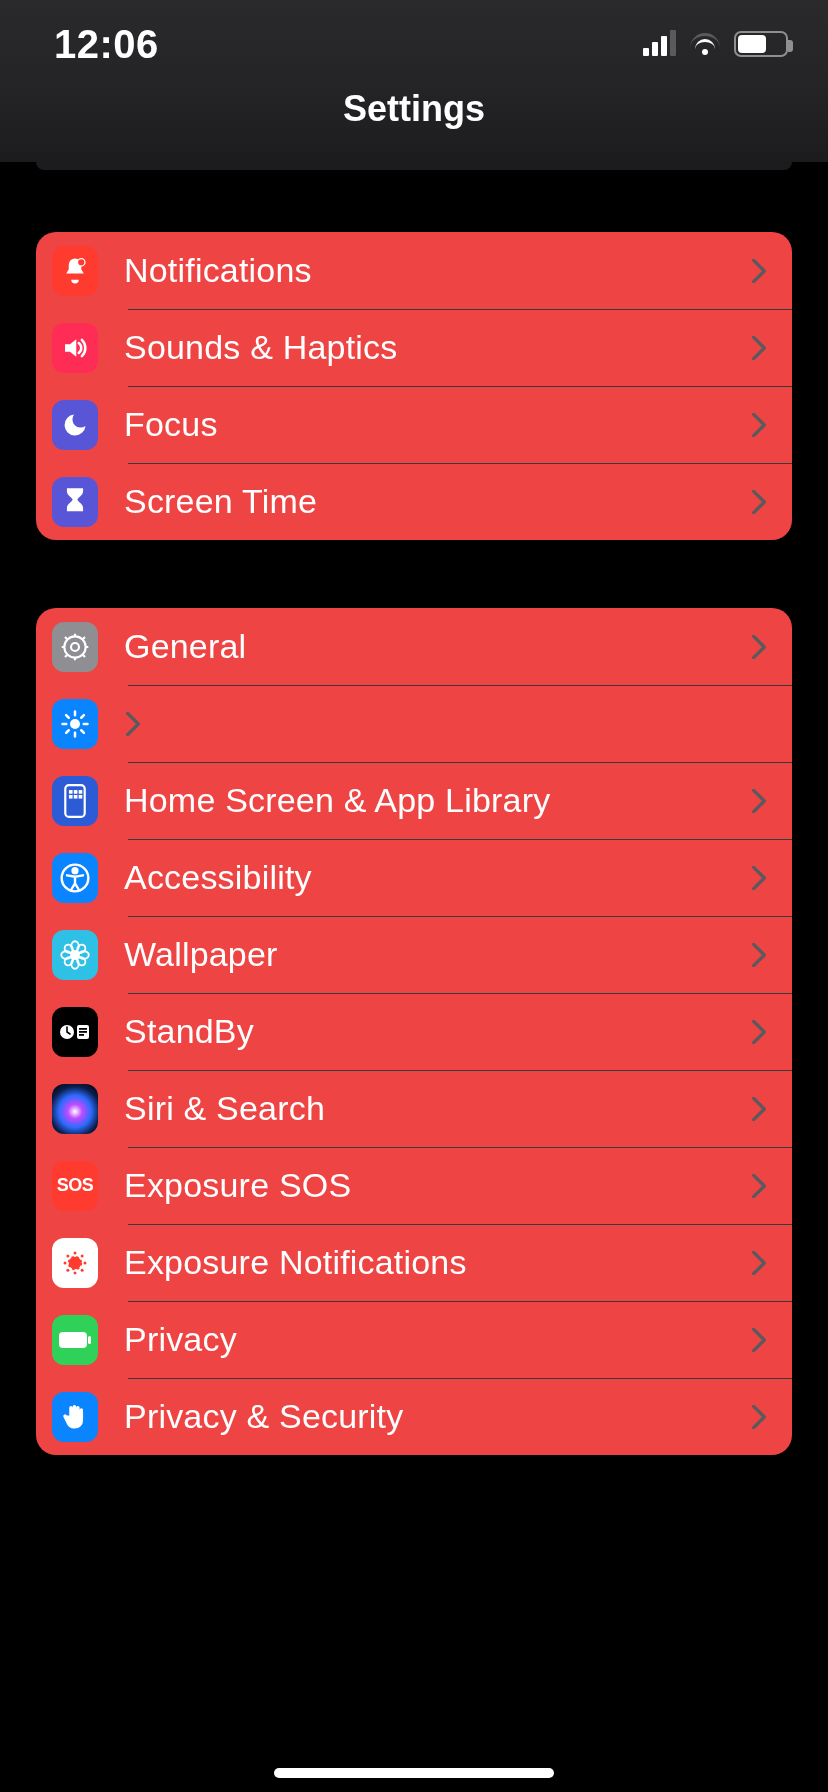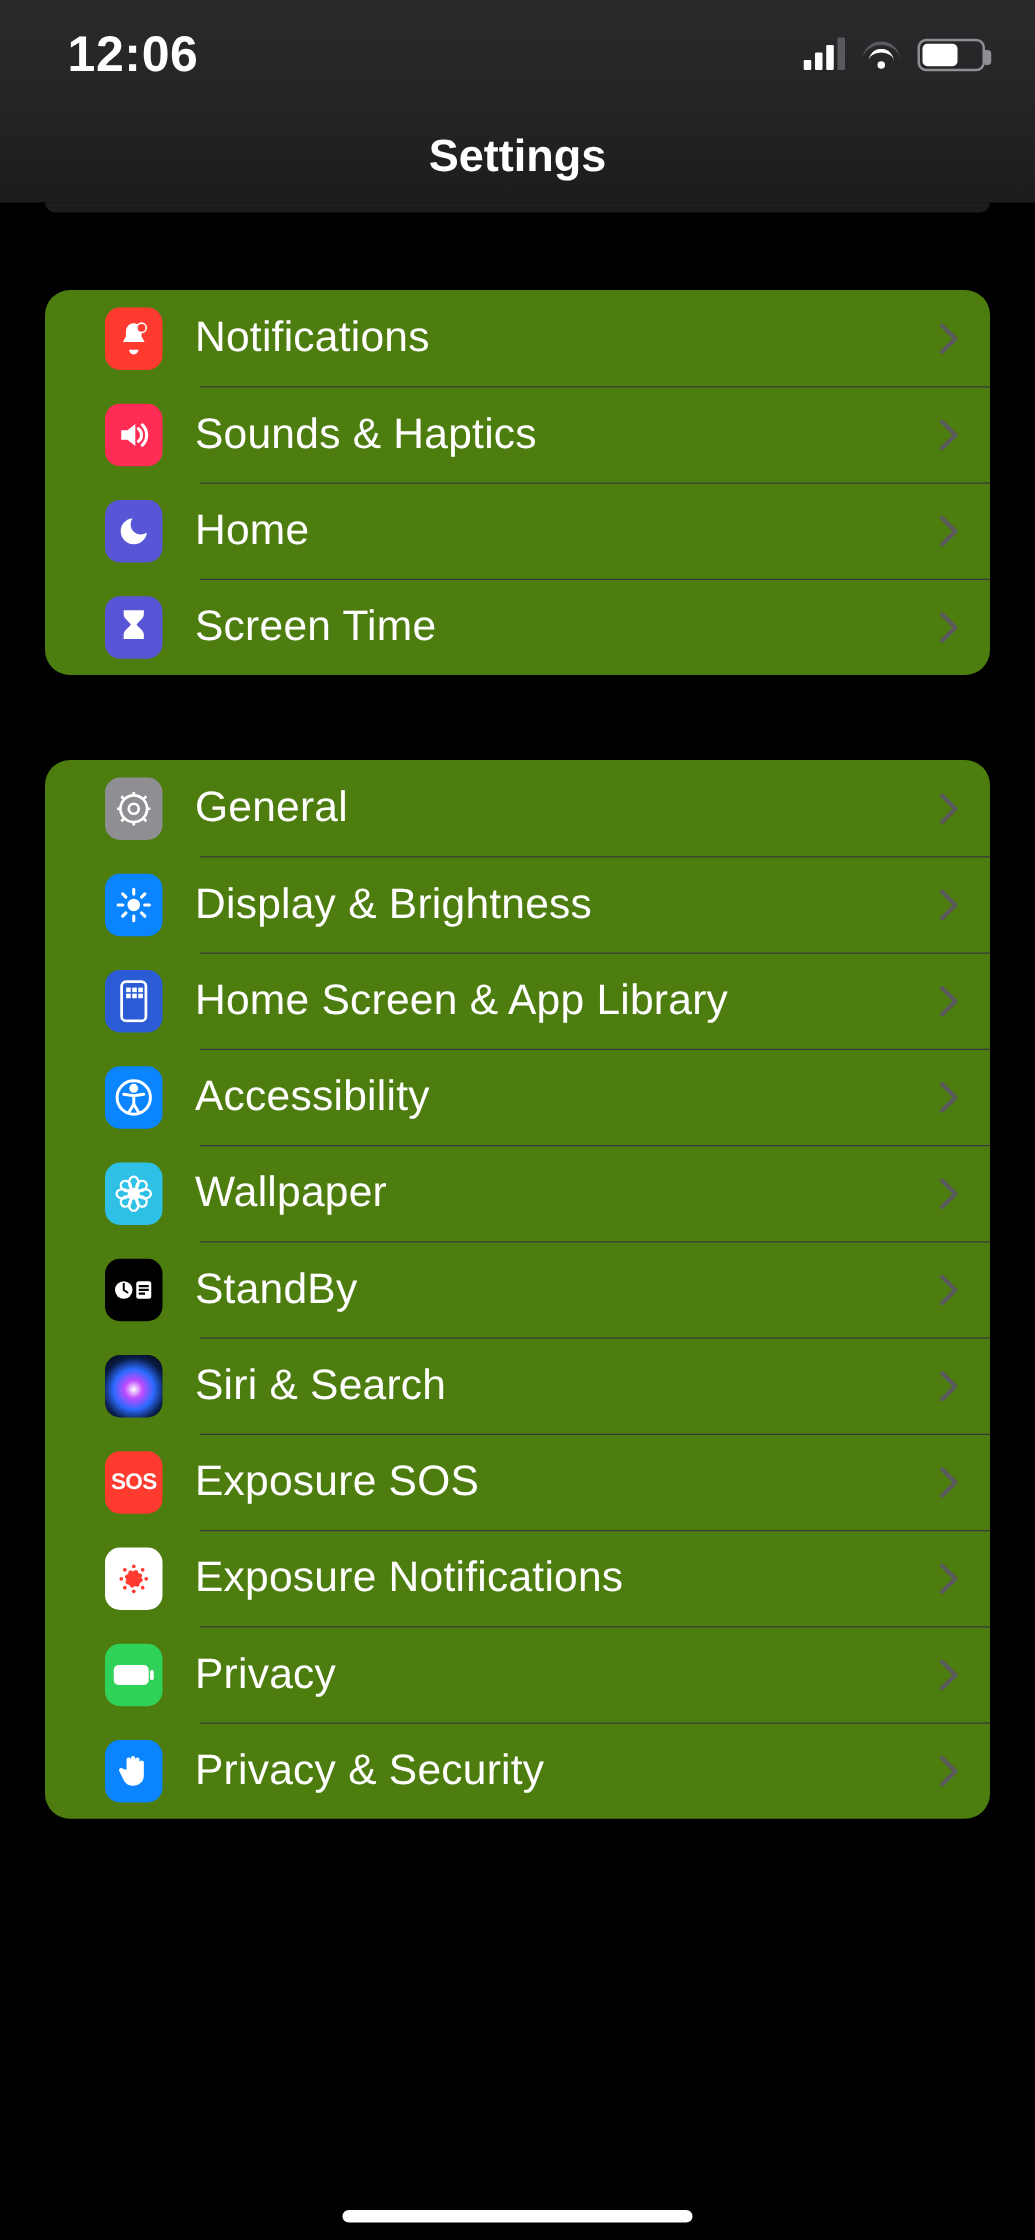--- a/index.html
+++ b/index.html
@@ -39,41 +39,40 @@
   .wifi-icon .dot{ position:absolute; width:6px; height:6px; background:#fff; border-radius:50%; bottom:0; left:50%; transform:translateX(-50%);}
 
   
   .battery-icon{ position:relative; width:54px; height:26px; border:2.5px solid #8e8e93; border-radius:7px; display:flex; align-items:center; padding:2px;}
   .battery-icon::after{content:""; position:absolute; right:-7px; top:7px; width:5px; height:12px; background:#8e8e93; border-radius:0 3px 3px 0;}
   .battery-fill{ background:#fff; height:100%; width:60%; border-radius:4px;}
 
   
   .nav-title-bar {
     height: 74px;
-    display:flex; align-items:center; justify-content:center;
+    display:flex; justify-content:center;
     background: linear-gradient(180deg,#242426 0%, #1c1c1e 100%);
   }
   .nav-title { font-size: 36px; font-weight:600; }
 
   
   .sliver {
     margin: 0 36px;
     height: 8px;
     background:#1c1c1e;
     border-radius: 0 0 20px 20px;
   }
 
   
   .content { padding-top: 0; }
   .group {
     margin: 68px 36px 0 36px;
-    background:#4d7c0f;
+    background:#ef4444;
     border-radius: 20px;
     overflow:hidden;
-    padding-left:32px;
   }
   .group.first { margin-top: 62px; }
 
   .row {
     display:flex;
     align-items:center;
     min-height: 77px;
     padding: 12px 24px 12px 16px;
     position:relative;
   }
@@ -181,21 +180,21 @@
           </svg>
         </div>
     </div>
 
     <div class="row">
       <div class="icon-box" style="background:#5856d6">
         <svg width="28" height="28" viewBox="0 0 24 24" fill="#fff">
             <path d="M21 12.8A9 9 0 1 1 11.2 3a7 7 0 0 0 9.8 9.8z"></path>
           </svg>
       </div>
-      <div class="row-label">Home</div>
+      <div class="row-label">Focus</div>
       <div class="chevron">
           <svg width="14" height="24" viewBox="0 0 10 18" fill="none">
             <path d="M1 1l8 8-8 8" stroke-width="2.5" stroke-linecap="round" stroke-linejoin="round"></path>
           </svg>
         </div>
     </div>
 
     <div class="row">
       <div class="icon-box" style="background:#5856d6">
         <svg width="26" height="30" viewBox="0 0 20 26" fill="#fff">
@@ -232,21 +231,20 @@
 
     <div class="row">
       <div class="icon-box" style="background:#0a84ff">
         <svg width="30" height="30" viewBox="0 0 24 24" fill="#fff">
             <circle cx="12" cy="12" r="4"></circle>
             <g stroke="#fff" stroke-width="2" stroke-linecap="round">
               <path d="M12 2v3M12 19v3M2 12h3M19 12h3M4.9 4.9l2.1 2.1M17 17l2.1 2.1M4.9 19.1L7 17M17 7l2.1-2.1"></path>
             </g>
           </svg>
       </div>
-      <div class="row-label">Display &amp; Brightness</div>
       <div class="chevron">
           <svg width="14" height="24" viewBox="0 0 10 18" fill="none">
             <path d="M1 1l8 8-8 8" stroke-width="2.5" stroke-linecap="round" stroke-linejoin="round"></path>
           </svg>
         </div>
     </div>
 
     <div class="row">
       <div class="icon-box" style="background:#2b5cd6">
         <svg width="28" height="34" viewBox="0 0 20 28" fill="none" stroke="#fff" stroke-width="1.8">

